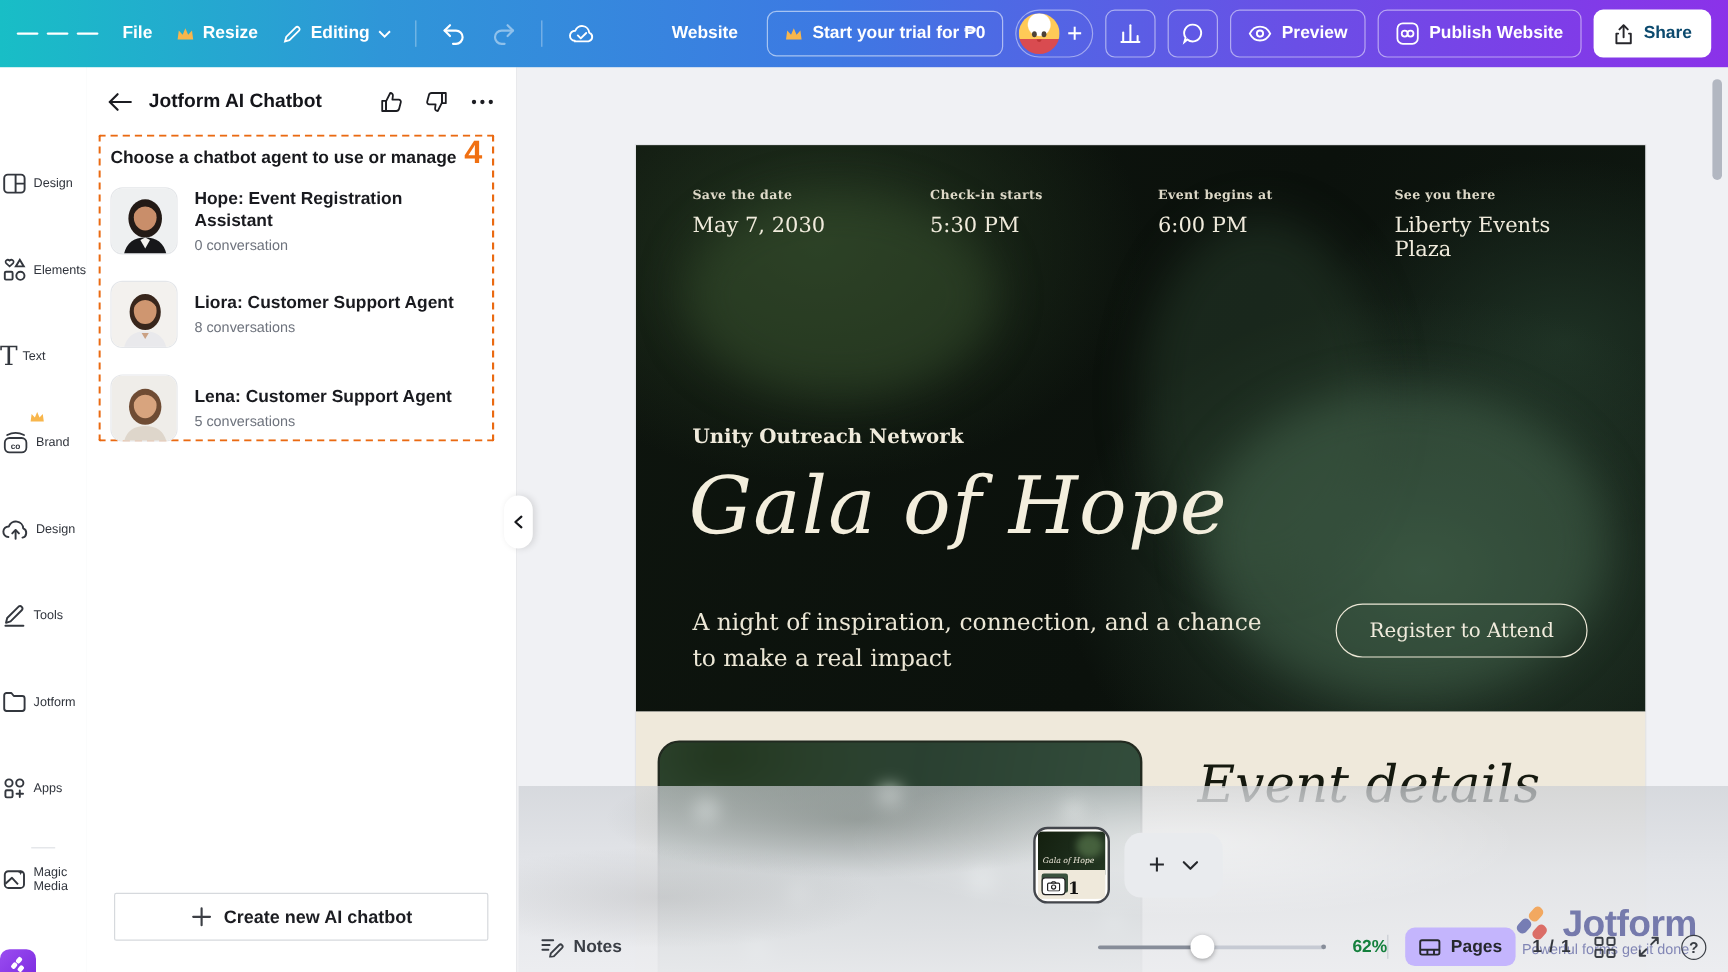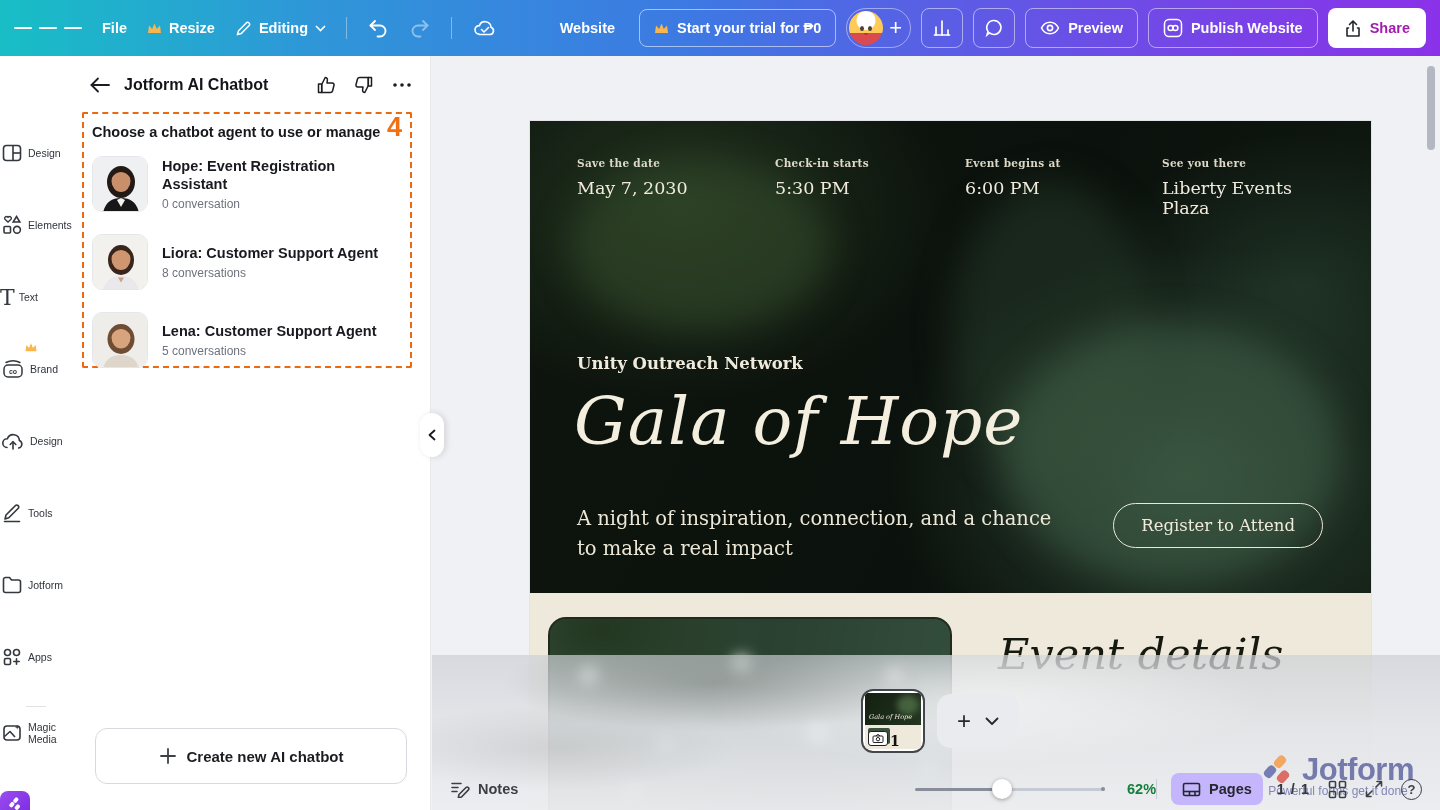--- a/index.html
+++ b/index.html
@@ -22,21 +22,21 @@
     gap:8px; padding:0 14px; font-size:14.5px; font-weight:700; cursor:pointer; }
   .avatar-pill { height:40px; border:1px solid rgba(255,255,255,.45); border-radius:20px; display:flex; align-items:center; padding:2px 8px 2px 2px; gap:6px; }
   .avatar { width:34px; height:34px; border-radius:50%; position:relative; overflow:hidden; background:#f7a938; cursor:pointer;
     background:radial-gradient(circle at 50% 28%, #fff 0 9px, transparent 10px), linear-gradient(#ffca57 0 64%, #d94b50 64%); }
   .avatar i { position:absolute; width:4px; height:5px; border-radius:50%; background:#4c4238; top:15px; }
   .avatar i.l{left:11px} .avatar i.r{right:11px}
   .avatar u { position:absolute; left:15px; top:22px; width:4px; height:2px; border-radius:0 0 3px 3px; background:#b33; }
   .plus-glyph { font-size:22px; font-weight:400; color:#fff; cursor:pointer; line-height:1; }
   .icon-btn { width:42px; height:40px; border:1px solid rgba(255,255,255,.5); border-radius:8px; display:flex; align-items:center; justify-content:center; cursor:pointer; }
   .tb-btn { height:40px; border:1px solid rgba(255,255,255,.5); border-radius:8px; display:flex; align-items:center; gap:8px; padding:0 14px; font-size:14.5px; font-weight:700; cursor:pointer; }
-  .share-btn { background:#fff; color:#a21caf; border:none; height:40px; border-radius:8px; display:flex; align-items:center; gap:8px; padding:0 16px; font-size:14.5px; font-weight:700; cursor:pointer; }
+  .share-btn { background:#fff; color:#0c4a6e; border:none; height:40px; border-radius:8px; display:flex; align-items:center; gap:8px; padding:0 16px; font-size:14.5px; font-weight:700; cursor:pointer; }
   .faded { opacity:.45; }
 
   
   .rail { position:absolute; left:0; top:56px; bottom:0; width:72px; background:#fff; z-index:40; }
   .rail-item { position:absolute; left:0; width:72px; display:flex; flex-direction:row; align-items:center; gap:4px; cursor:pointer; color:#30343c; }
   .rail-item .ric { height:26px; display:flex; align-items:center; justify-content:center; position:relative; }
   .rail-item .rlb { font-size:10.5px; color:#30343c; }
   .rail-div { position:absolute; left:26px; width:20px; height:1px; background:#dfe1e5; }
   .crown-badge { position:absolute; top:-14px; right:-12px; }
   .jf-icon { width:30px; height:30px; border-radius:8px; background:linear-gradient(135deg,#9a4df0,#7c2ae0); display:flex; align-items:center; justify-content:center; }
@@ -49,21 +49,21 @@
   .ph-icons { display:flex; align-items:center; gap:18px; }
   .ph-icons .pib { cursor:pointer; display:flex; }
   .dashed-box { position:absolute; left:10px; top:56px; width:330px; height:256px; border:2px dashed #ea6a12; border-radius:2px; padding:8px 8px 0 6px; }
   .choose-label { font-size:14.5px; font-weight:700; color:#17181c; margin:2px 0 10px 2px; }
   .annot { position:absolute; top:-2px; right:8px; font-size:27px; font-weight:800; color:#f07012; font-style:normal;
     text-shadow:-2px 0 0 #fff,2px 0 0 #fff,0 -2px 0 #fff,0 2px 0 #fff,-1px -1px #fff,1px 1px #fff,-1px 1px #fff,1px -1px #fff; }
   .agent-row { display:flex; align-items:center; gap:14px; padding:6px 2px; margin-bottom:10px; cursor:pointer; border-radius:8px; }
   .agent-av { width:56px; height:56px; border-radius:10px; border:1px solid #e4e6e9; overflow:hidden; flex:none; }
   .agent-name { font-size:14.5px; font-weight:700; color:#191a1f; line-height:1.25; }
   .agent-meta { font-size:12px; color:#6e737d; margin-top:4px; }
-  .create-btn { position:absolute; left:23px; right:23px; bottom:26px; height:56px; border:1px solid #d6d9dd; border-radius:12px;
+  .create-btn { position:absolute; left:23px; right:23px; bottom:26px; height:40px; border:1px solid #d6d9dd; border-radius:2px;
     display:flex; align-items:center; justify-content:center; gap:10px; font-size:15px; font-weight:700; color:#1c1d22; cursor:pointer; background:#fff; }
 
   .collapse-pill { position:absolute; left:420px; top:413px; width:24px; height:44px; background:#fff; border-radius:12px;
     box-shadow:2px 0 6px rgba(0,0,0,.12); z-index:45; display:flex; align-items:center; justify-content:center; cursor:pointer; }
 
   
   .canvas { position:absolute; left:432px; top:56px; right:0; bottom:0; background:#f0f1f4; overflow:hidden; }
   .page { position:absolute; left:98px; top:65px; width:841px; height:720px; box-shadow:0 0 0 1px rgba(0,0,0,.05); }
   .hero { position:absolute; top:0; left:0; right:0; height:472px; overflow:hidden;
     background:radial-gradient(ellipse 420px 300px at 18% 18%, #22341f 0%, rgba(20,30,18,0) 65%),

